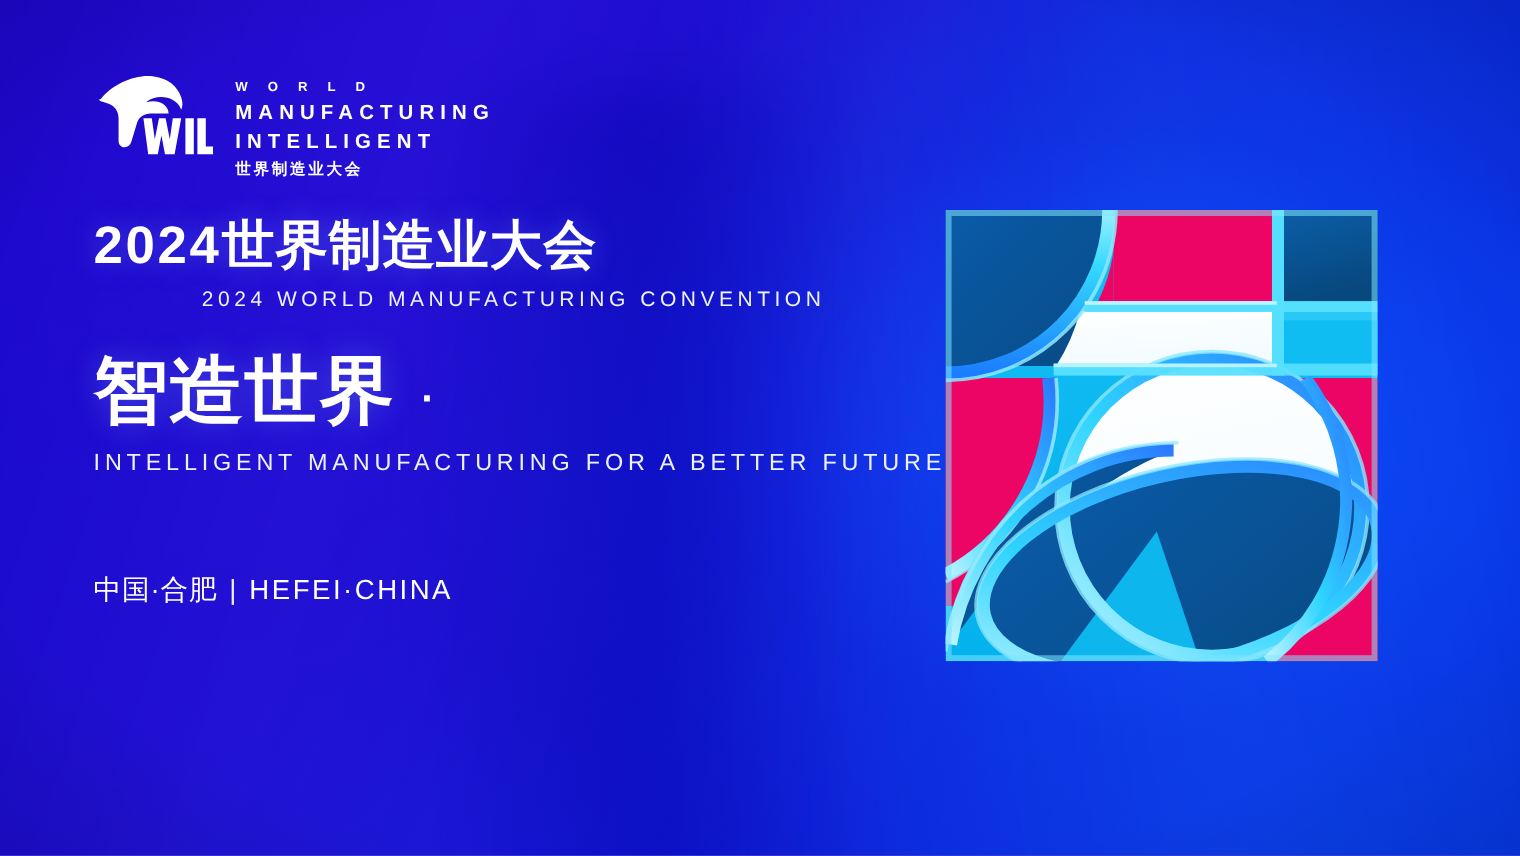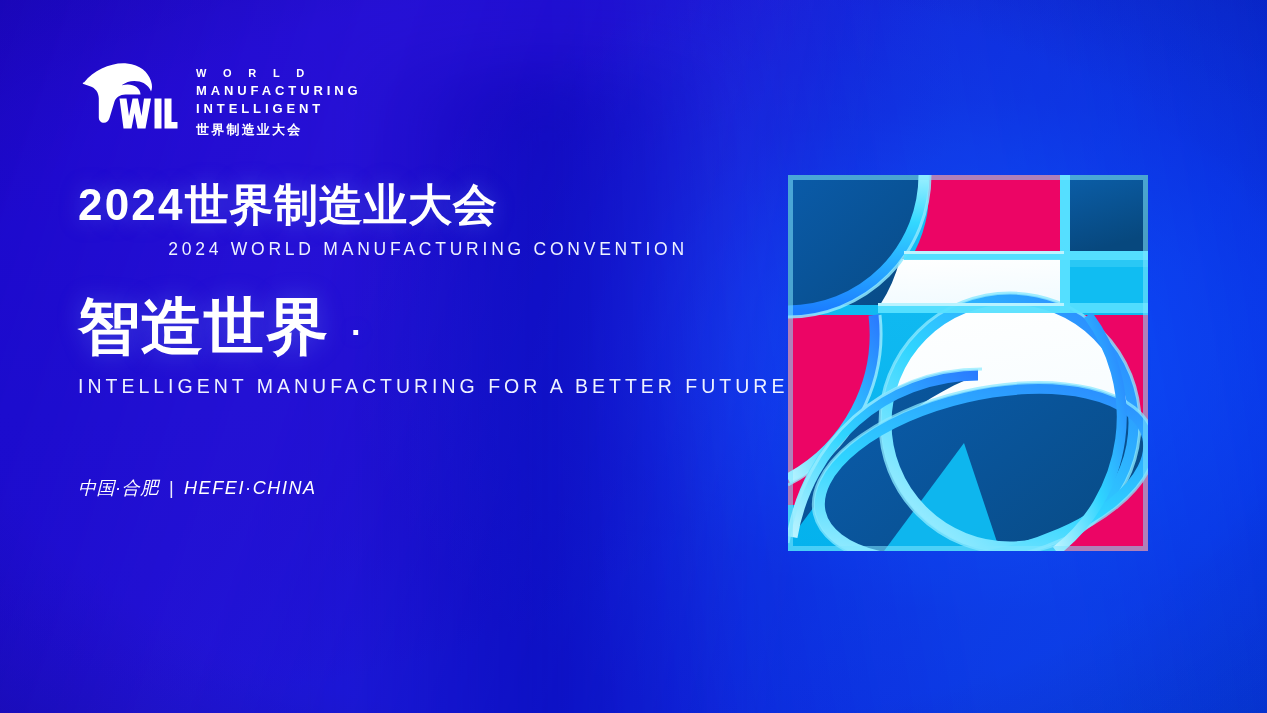--- a/index.html
+++ b/index.html
@@ -44,21 +44,21 @@
   }
 
   
   #left-col{ position:absolute; left:78px; top:54px; width:700px; }
 
   
   #logo-lockup{ display:flex; align-items:flex-start; gap:18px; height:82px; }
   #eagle-mark{ width:100px; height:82px; flex:0 0 auto; }
   #logo-text{ padding-top:12px; }
   .logo-line{
-    color:#fff; font-size:13px; font-weight:700;
+    color:#fff; font-size:17px; font-weight:700;
     letter-spacing:.30em; line-height:1.42; white-space:nowrap;
   }
   .logo-line.l1{ letter-spacing:.62em; font-size:11px; }
   .logo-cn{
     color:#fff; font-size:13px; font-weight:700; letter-spacing:.17em;
     margin-top:2px; white-space:nowrap;
   }
 
   
   #title-block{ margin-top:46px; }
@@ -86,22 +86,22 @@
     font-size:34px; position:relative; top:6px;
   }
   #slogan-en{
     color:#eef2ff; font-size:19.5px; font-weight:400;
     letter-spacing:.205em; margin-top:16px; white-space:nowrap;
   }
 
   
   #info-block{ margin-top:78px; }
   #venue-line{
-    color:#fff; font-size:18px; font-weight:400;
-    letter-spacing:.03em; white-space:nowrap;font-style:italic;
+    color:#fff; font-size:23px; font-weight:400;
+    letter-spacing:.03em; white-space:nowrap;
   }
   #venue-line .bar{ padding:0 10px; font-weight:300; opacity:.92; }
   #venue-line .en{ letter-spacing:.09em; }
   #date-line{
     color:#fff; font-size:19.5px; font-weight:400;
     letter-spacing:.015em; margin-top:13px; white-space:nowrap;
   }
   #date-line .bar{ padding:0 10px; font-weight:300; opacity:.92; }
   #date-line sup{ font-size:.62em; vertical-align:super; letter-spacing:0; }
 

